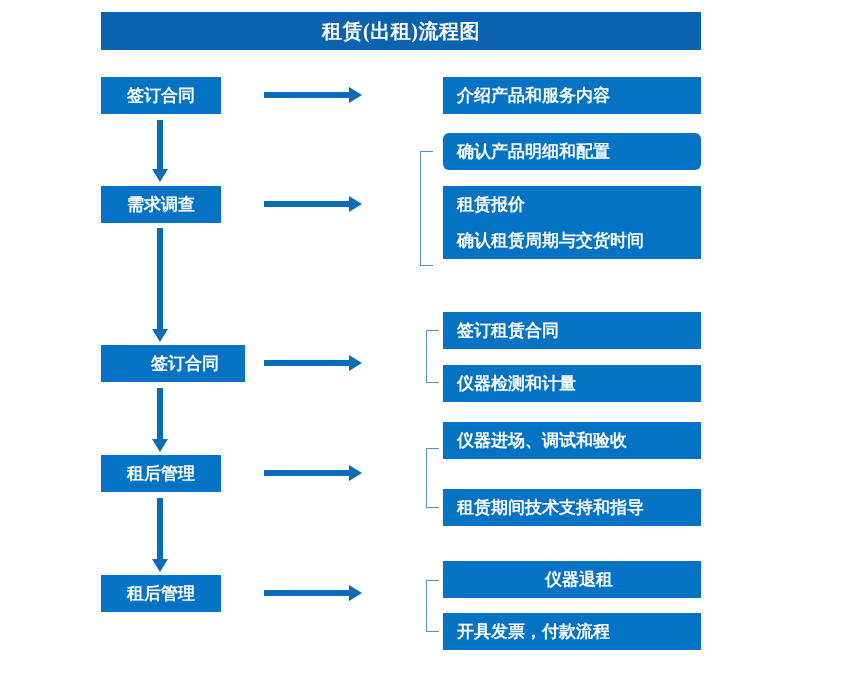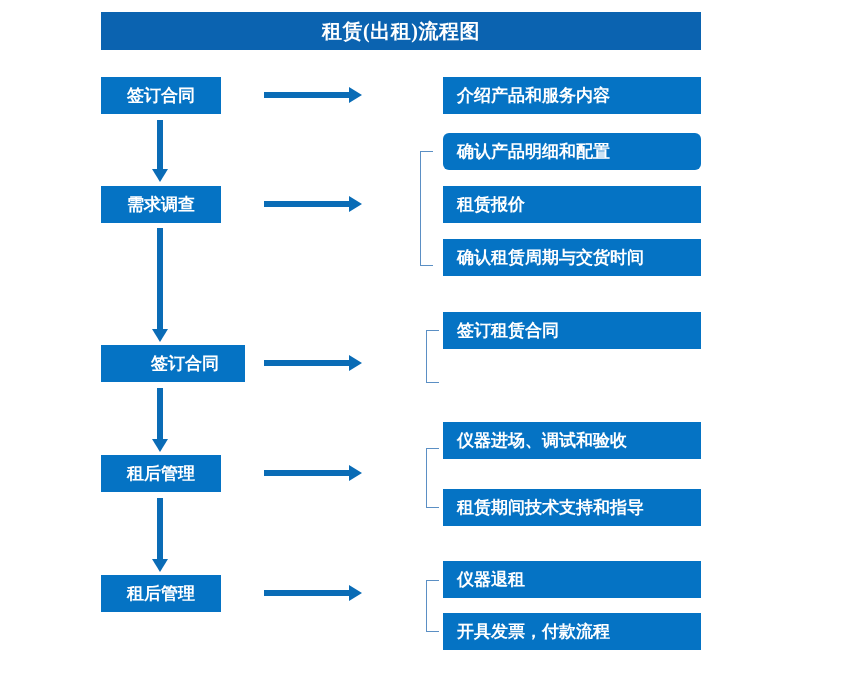--- a/index.html
+++ b/index.html
@@ -189,32 +189,35 @@
 
   <div class="detail-box" style="top:77px;">
     <span class="detail-label">介绍产品和服务内容</span>
   </div>
   <div class="detail-box" style="top:133px;border-radius:6px;">
     <span class="detail-label">确认产品明细和配置</span>
   </div>
   <div class="detail-box" style="top:186px;">
     <span class="detail-label">租赁报价</span>
   </div>
-  <div class="detail-box" style="top:239px;">
+  <div class="detail-box" style="top:222px;">
     <span class="detail-label">确认租赁周期与交货时间</span>
   </div>
   <div class="detail-box" style="top:312px;">
     <span class="detail-label">签订租赁合同</span>
   </div>
+  <div class="detail-box" style="top:365px;">
+    <span class="detail-label">仪器检测和计量</span>
+  </div>
   <div class="detail-box" style="top:422px;">
     <span class="detail-label">仪器进场、调试和验收</span>
   </div>
   <div class="detail-box" style="top:489px;">
     <span class="detail-label">租赁期间技术支持和指导</span>
   </div>
-  <div class="detail-box" style="top:561px;">
+  <div class="detail-box" style="top:561px;justify-content:center;">
     <span class="detail-label">仪器退租</span>
   </div>
   <div class="detail-box" style="top:613px;">
     <span class="detail-label">开具发票，付款流程</span>
   </div>
 
 </div>
 
 </body></html>

